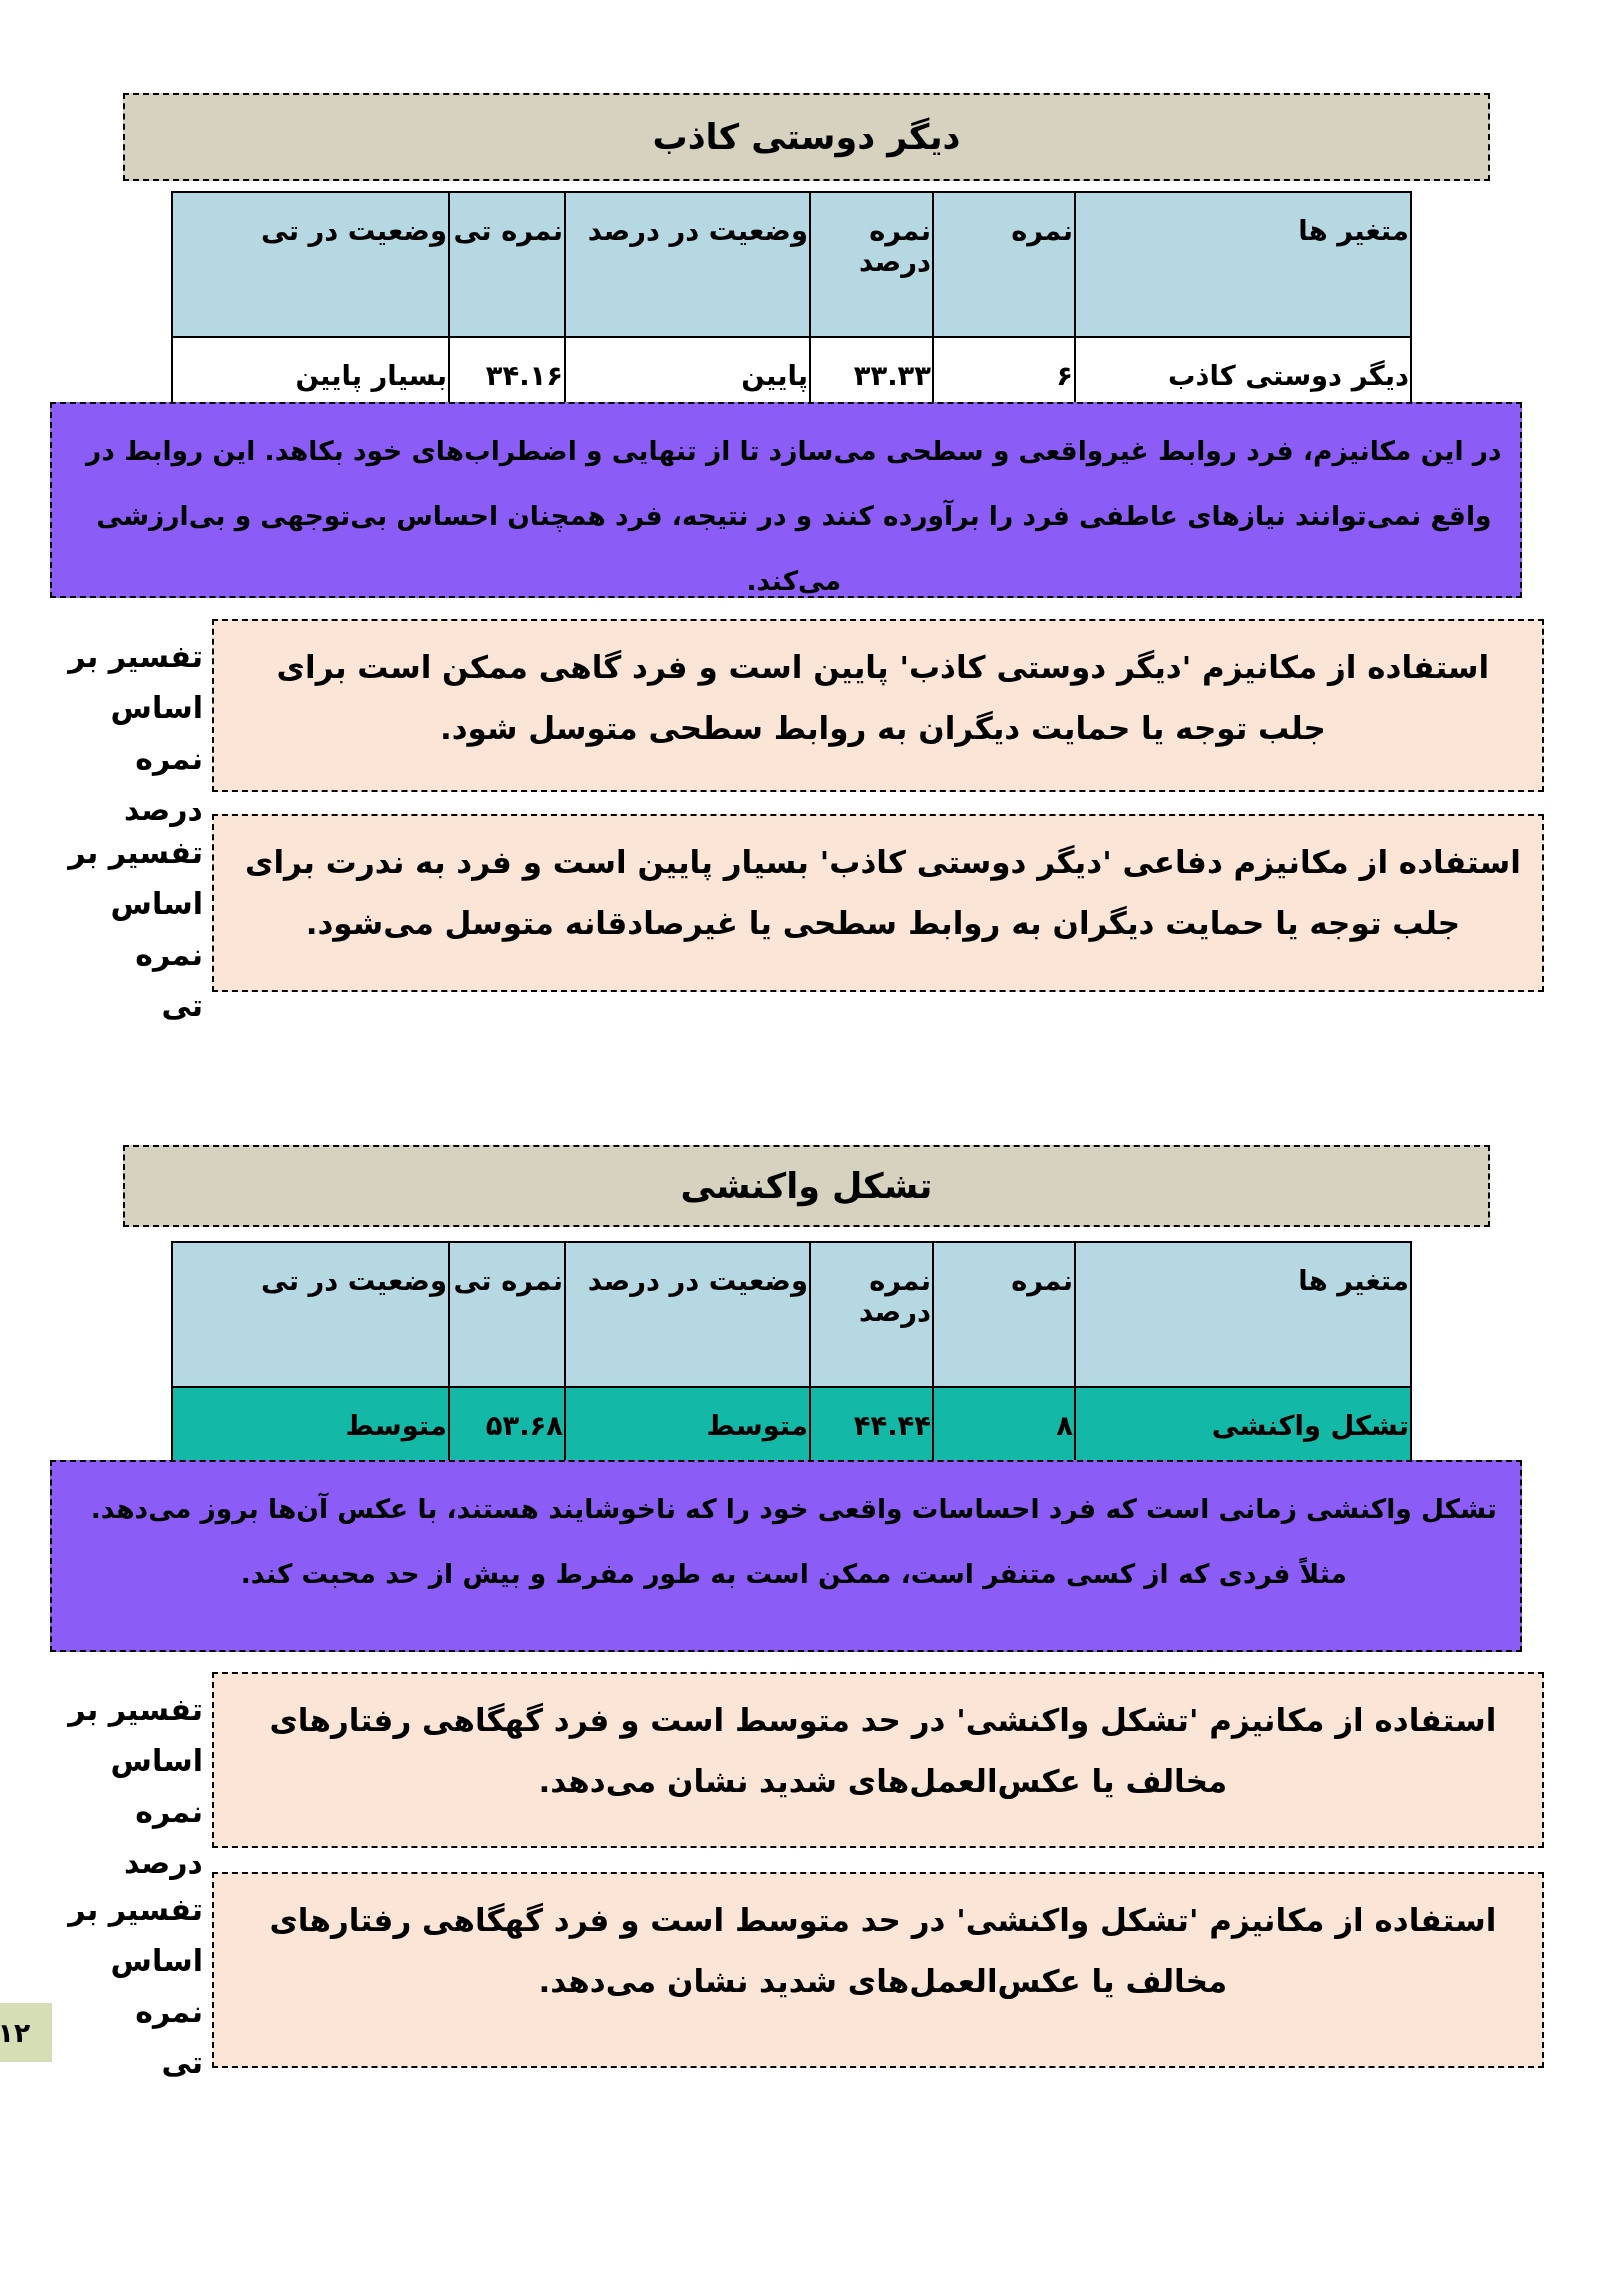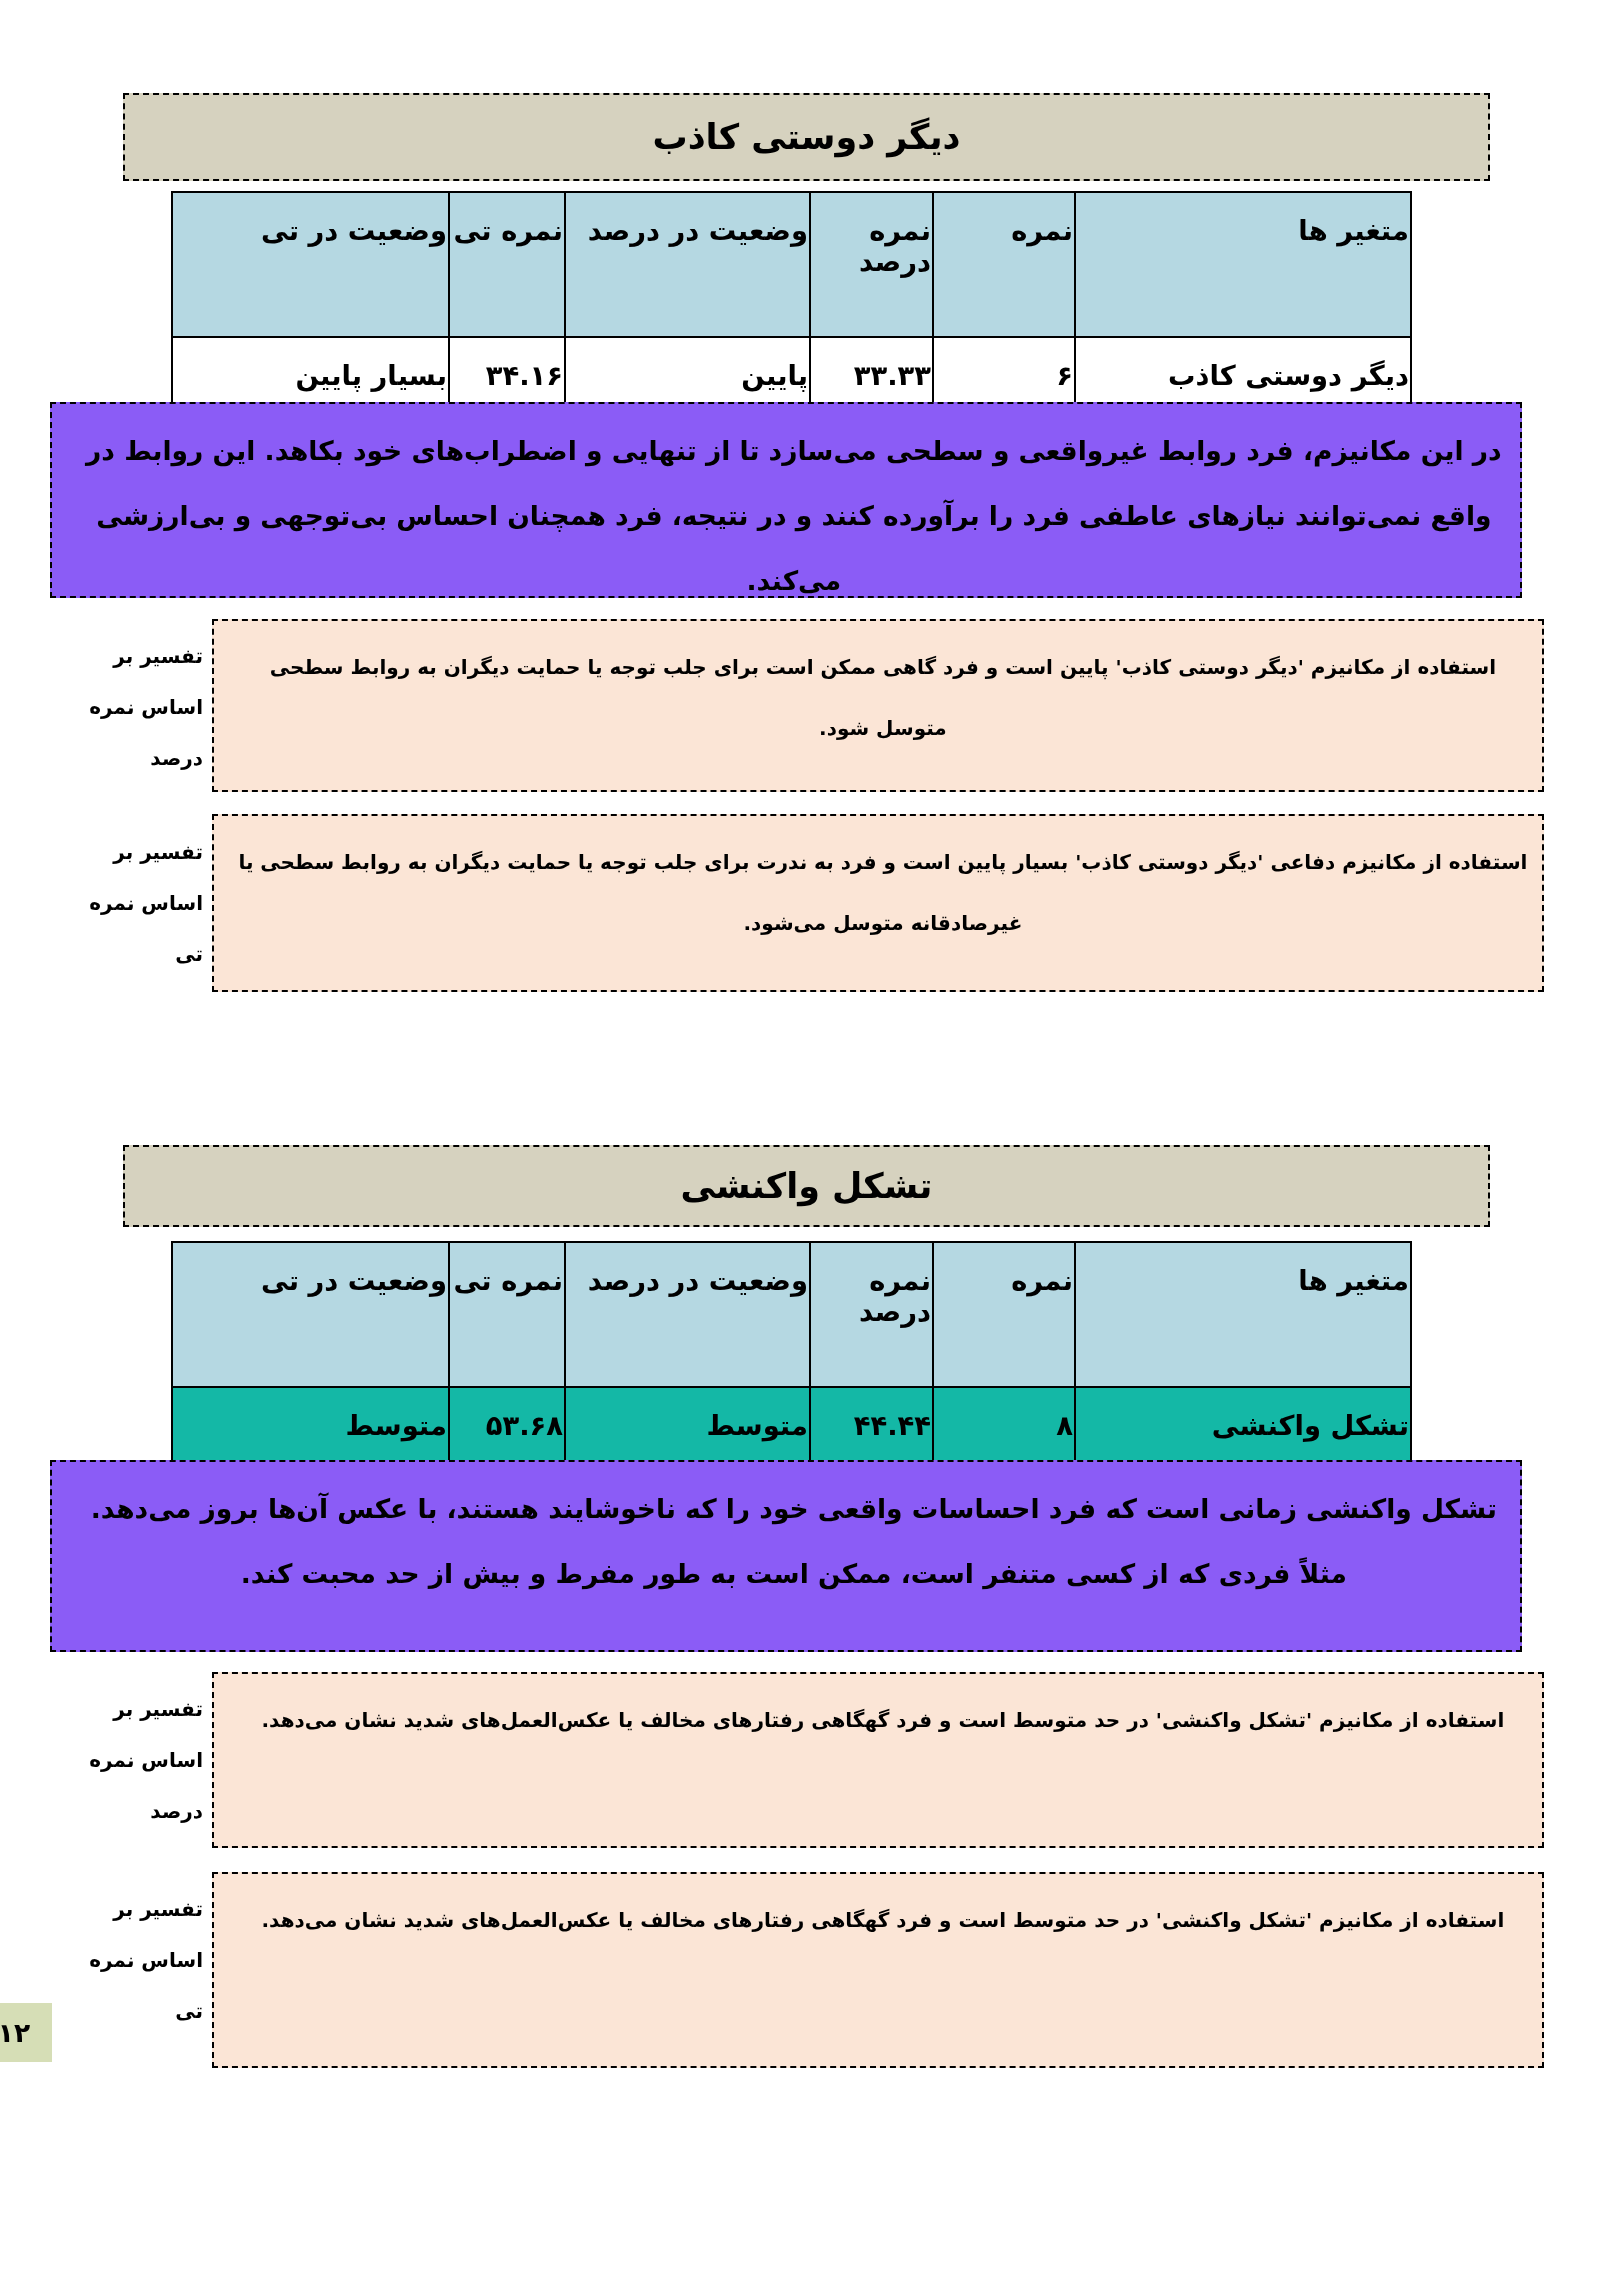--- a/index.html
+++ b/index.html
@@ -74,34 +74,34 @@
   }
   
   .interp-box{
     position:absolute;
     left:236px;
     width:1332px;
     background:#fbe5d6;
     border:2px dashed #000;
     box-sizing:border-box;
     padding:15.7px 13.7px 9.8px 23.5px;
-    font-size:20px;
+    font-size:31px;
     font-weight:bold;
     line-height:61px;
     text-align:center;
     color:#000;
   }
   
   .interp-label{
     position:absolute;
     left:78px;
     width:149px;
     text-align:left;      
     direction:rtl;
-    font-size:20px;
+    font-size:30px;
     font-weight:bold;
     color:#000;
   }
   .interp-label div{
     line-height:51px;
     text-align:left;
   }
   .interp-label{text-align:left;}
   .interp-label .lbl-line{text-align:right;direction:rtl;}
   .interp-label{display:block;}

